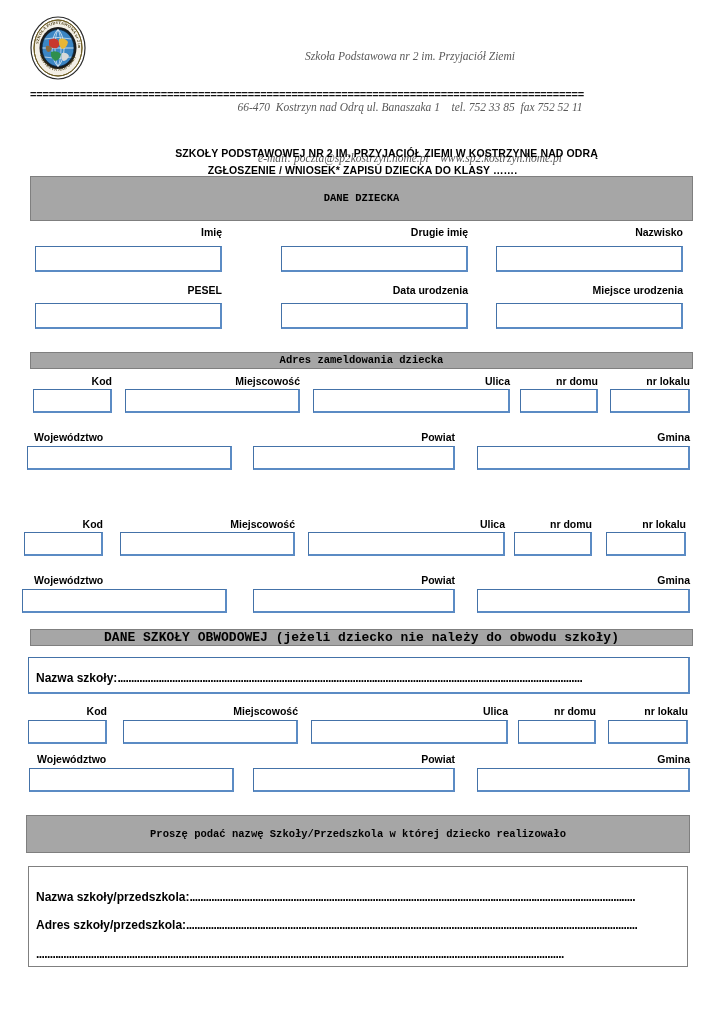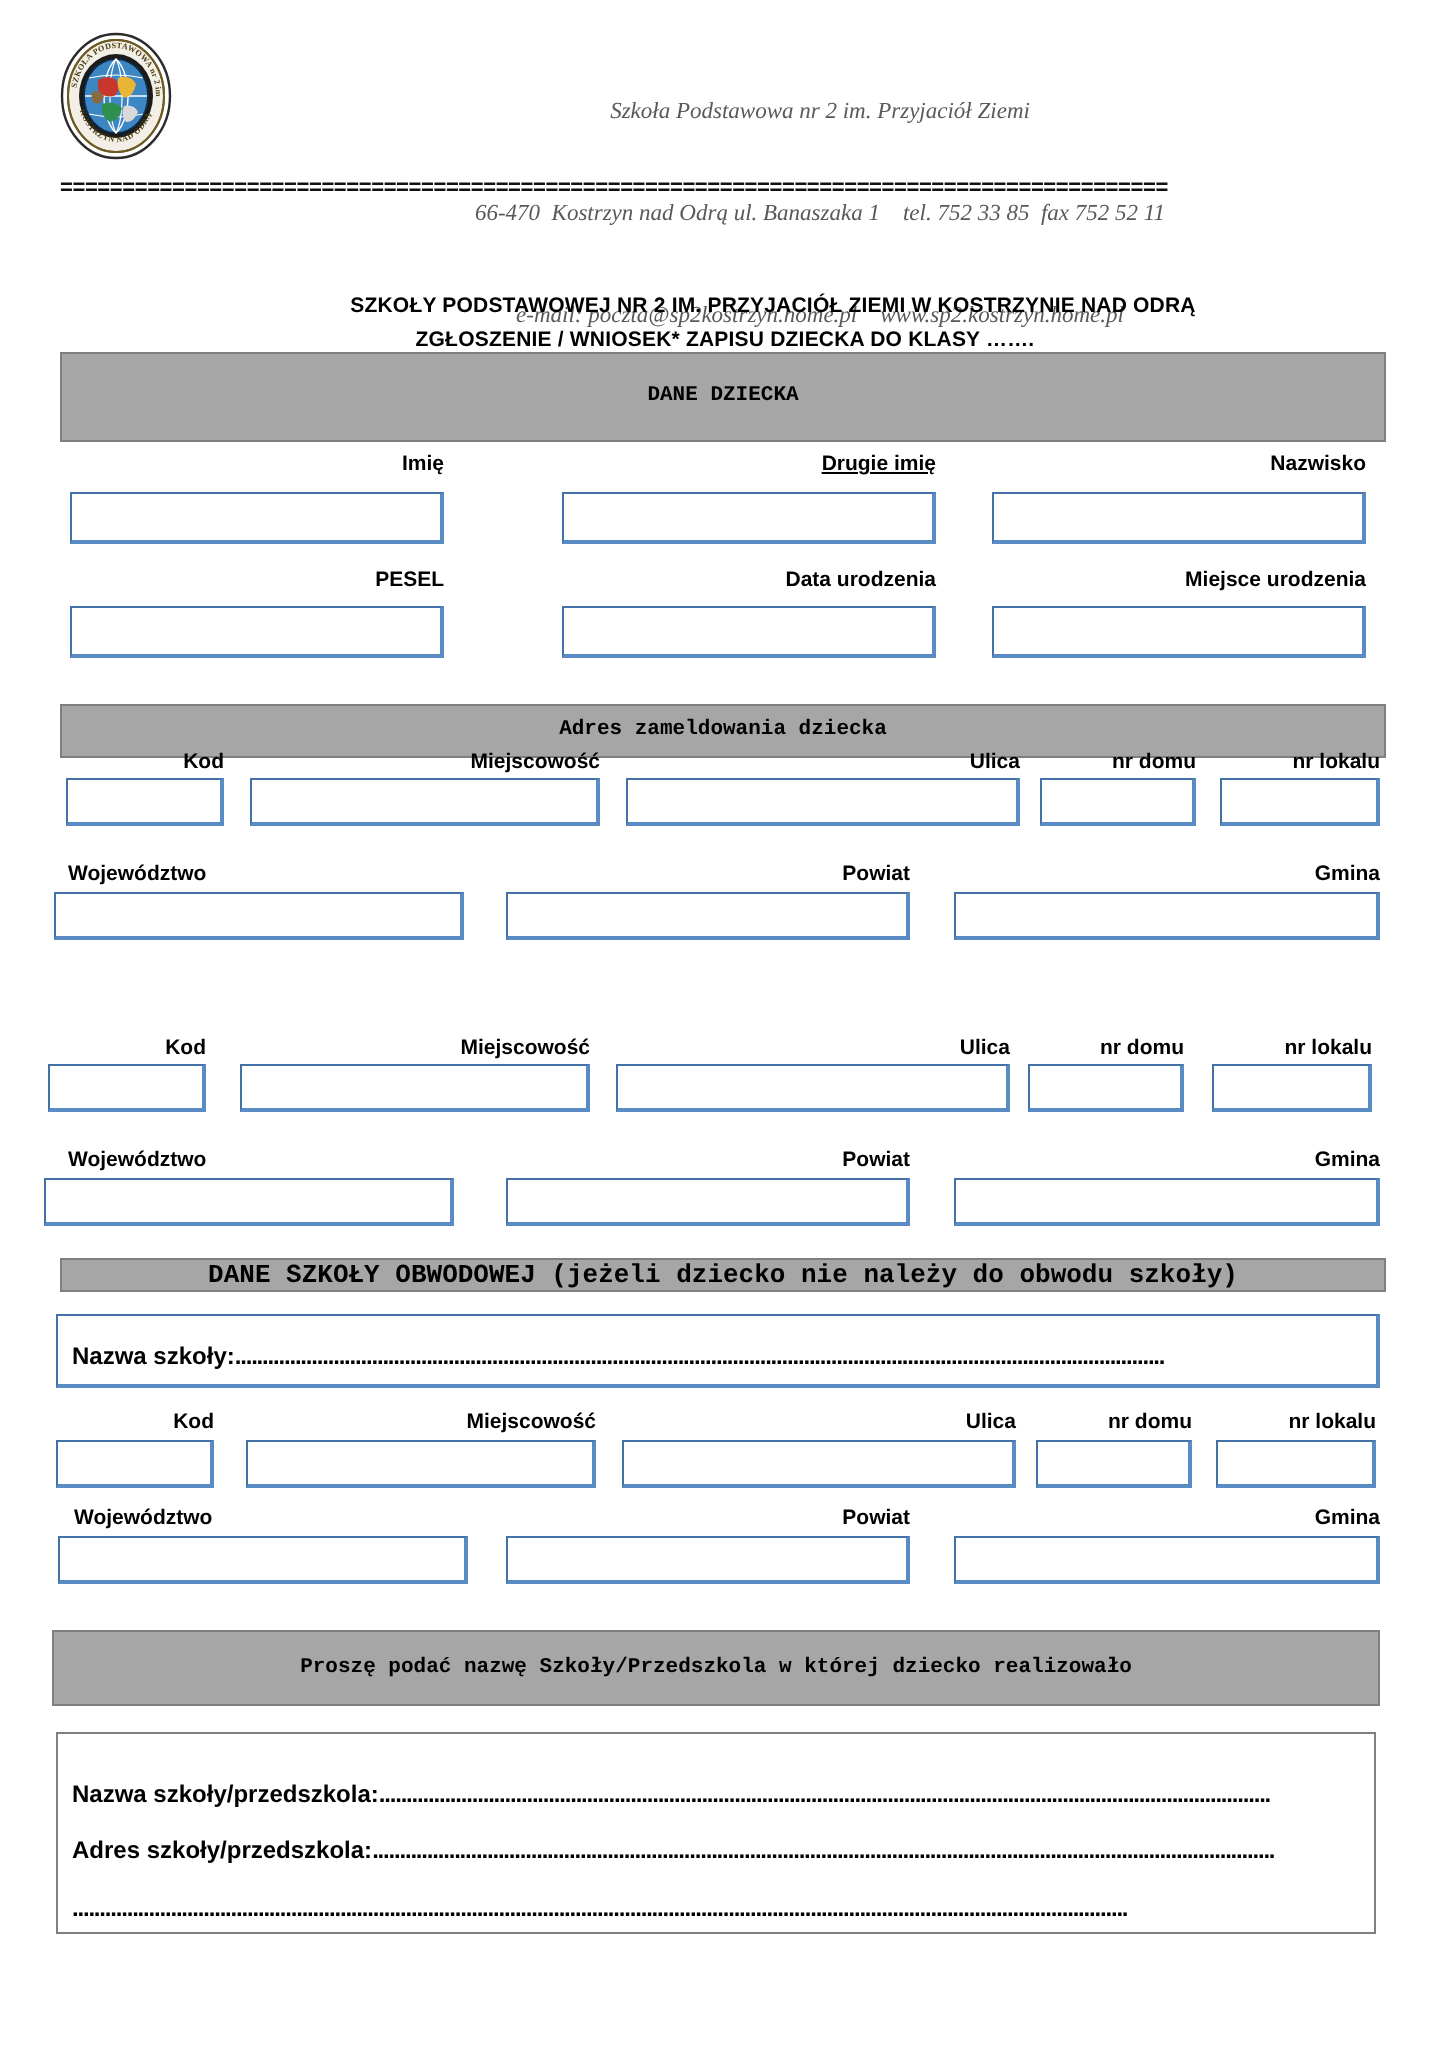--- a/index.html
+++ b/index.html
@@ -195,36 +195,36 @@
   <div class="eq-rule">=========================================================================================</div>
 
   <div class="doc-title t1">ZGŁOSZENIE / WNIOSEK* ZAPISU DZIECKA DO KLASY …….</div>
   <div class="doc-title t2">SZKOŁY PODSTAWOWEJ NR 2 IM. PRZYJACIÓŁ ZIEMI W KOSTRZYNIE NAD ODRĄ</div>
 
   <div class="band" style="left:30px; top:176px; width:663px; height:45px; font-size:10.5px;">
     <span>DANE DZIECKA</span>
   </div>
 
   <div class="flabel center" style="left:35px; top:226px; width:187px;">Imię</div>
-  <div class="flabel center" style="left:281px; top:226px; width:187px;text-decoration:underline;">Drugie imię</div>
+  <div class="flabel center" style="left:281px; top:226px; width:187px;">Drugie imię</div>
   <div class="flabel center" style="left:496px; top:226px; width:187px;">Nazwisko</div>
 
   <div class="fbox" style="left:35px; top:246px; width:187px; height:26px;"></div>
   <div class="fbox" style="left:281px; top:246px; width:187px; height:26px;"></div>
   <div class="fbox" style="left:496px; top:246px; width:187px; height:26px;"></div>
 
   <div class="flabel center" style="left:35px; top:284px; width:187px;">PESEL</div>
   <div class="flabel center" style="left:281px; top:284px; width:187px;">Data urodzenia</div>
   <div class="flabel center" style="left:496px; top:284px; width:187px;">Miejsce urodzenia</div>
 
   <div class="fbox" style="left:35px; top:303px; width:187px; height:26px;"></div>
   <div class="fbox" style="left:281px; top:303px; width:187px; height:26px;"></div>
   <div class="fbox" style="left:496px; top:303px; width:187px; height:26px;"></div>
 
-  <div class="band" style="left:30px; top:352px; width:663px; height:27px; font-size:10.5px;">
+  <div class="band" style="left:30px; top:352px; width:663px; height:17px; font-size:10.5px;">
     <span>Adres  zameldowania dziecka</span>
   </div>
 
   <div class="flabel center" style="left:33px; top:375px; width:79px;">Kod</div>
   <div class="flabel center" style="left:125px; top:375px; width:175px;">Miejscowość</div>
   <div class="flabel center" style="left:313px; top:375px; width:197px;">Ulica</div>
   <div class="flabel center" style="left:520px; top:375px; width:78px;">nr domu</div>
   <div class="flabel center" style="left:610px; top:375px; width:80px;">nr lokalu</div>
 
   <div class="fbox" style="left:33px; top:389px; width:79px; height:24px;"></div>

